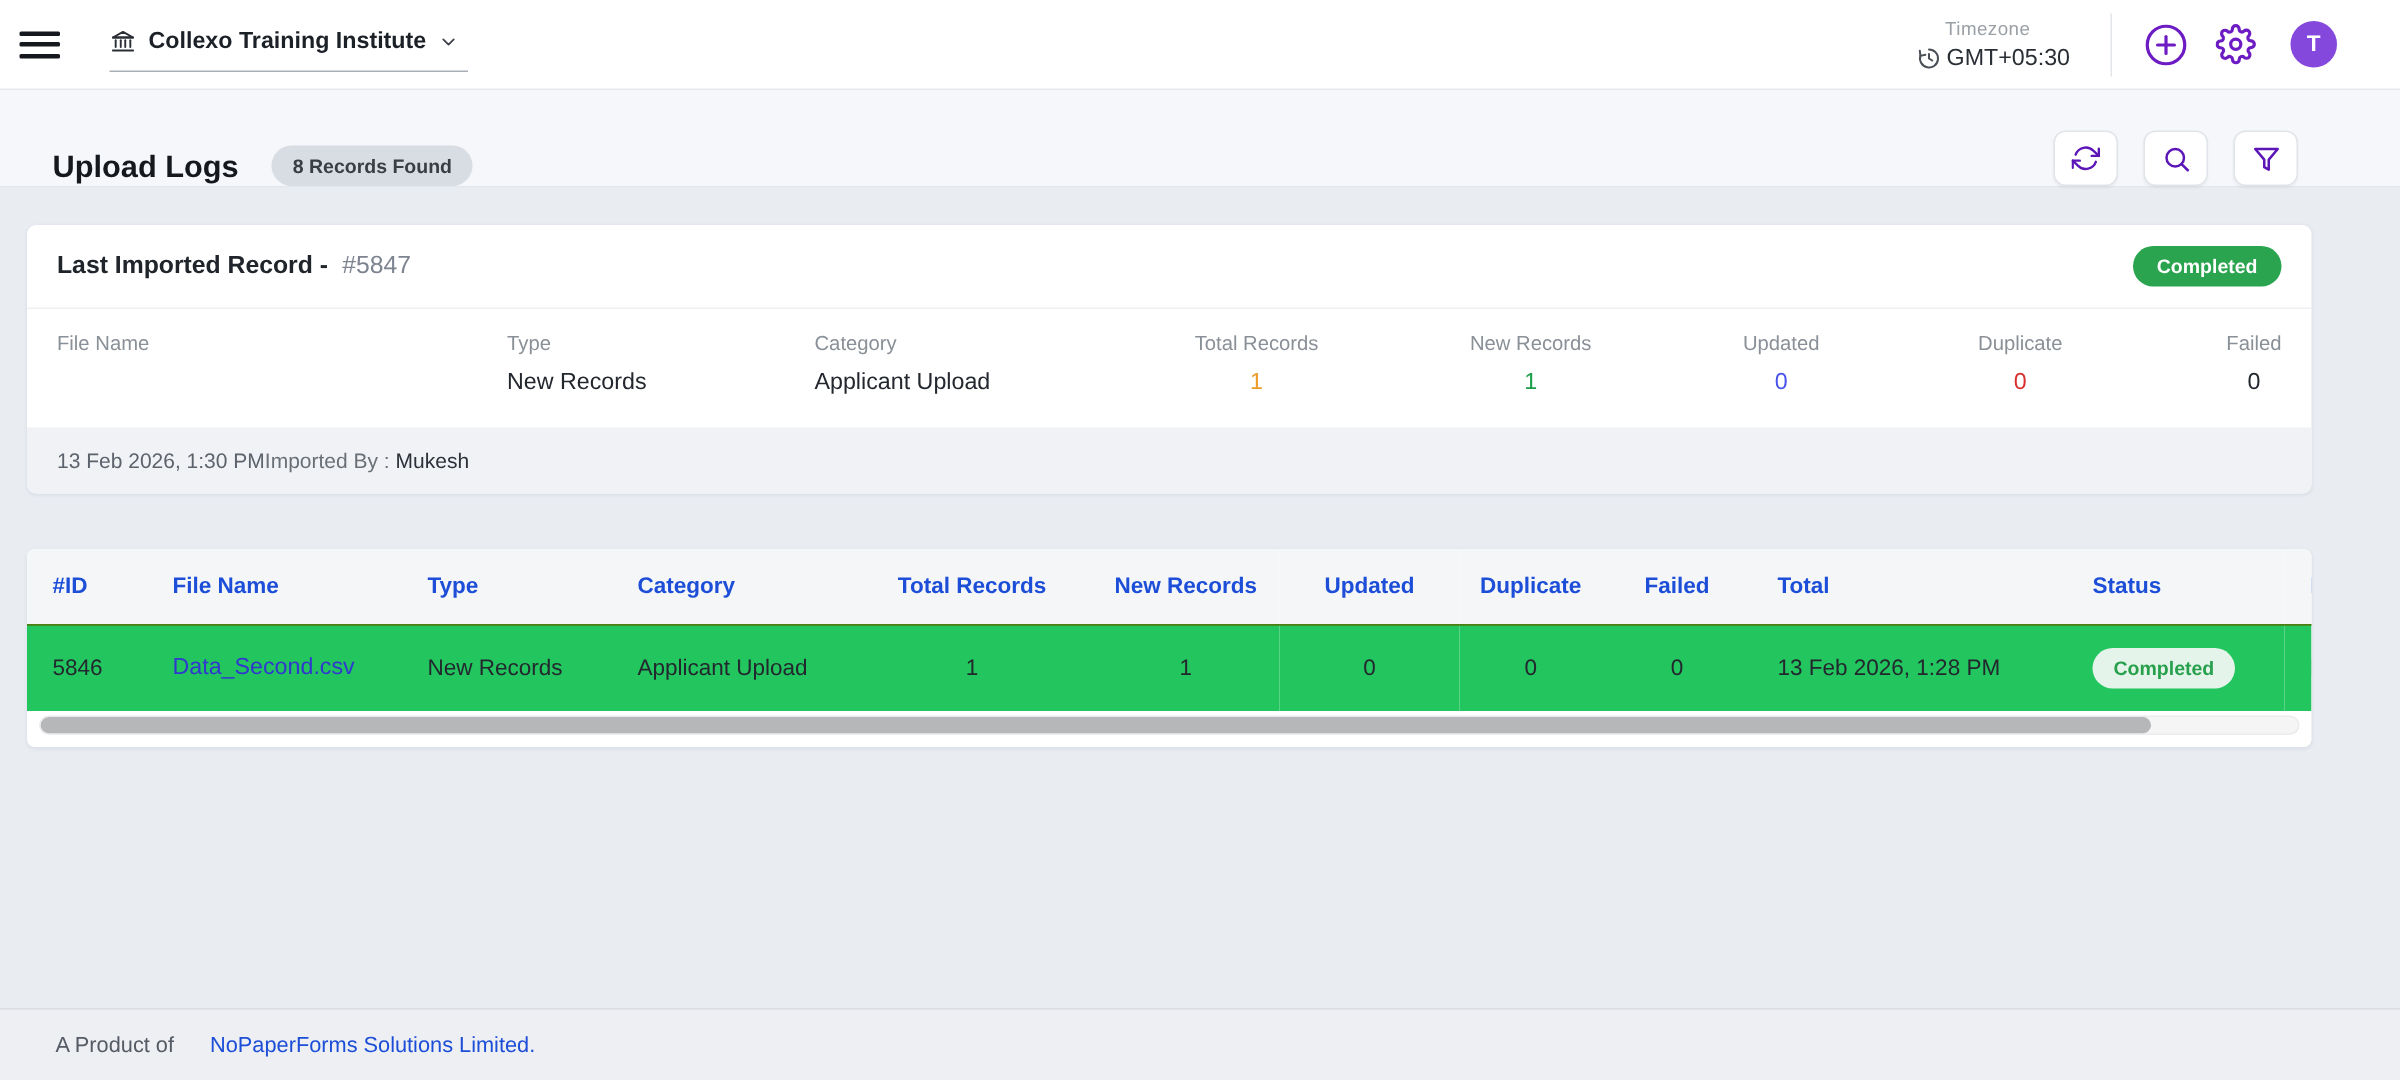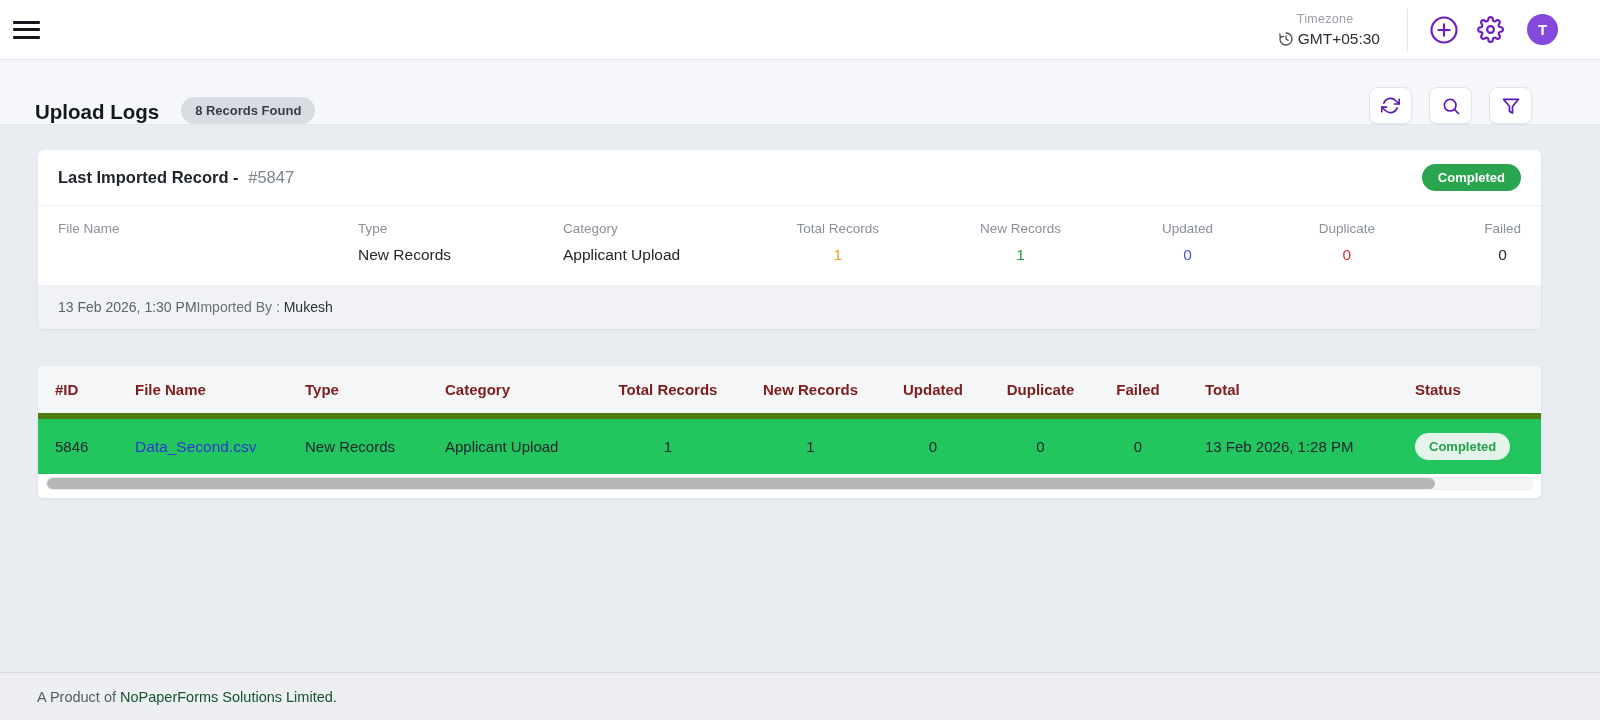--- a/index.html
+++ b/index.html
@@ -46,21 +46,21 @@
     font-size: 13px; font-weight: bold; padding: 6px 14px; border-radius: 14px;
   }
   .hdr-actions { margin-left: auto; display: flex; gap: 17px; }
   .action-btn {
     width: 43px; height: 37px; background: #fff; border: 1px solid #e1e4e9; border-radius: 8px;
     display: flex; align-items: center; justify-content: center; cursor: pointer;
     box-shadow: 0 1px 2px rgba(25,35,60,.05);
   }
 
   
-  .main { padding: 25px 59px 0 38px; }
+  .main { padding: 25px 59px 0 18px; }
 
   .card { background: #fff; border-radius: 6px; box-shadow: 0 1px 3px rgba(20,30,60,.08); }
   .card-head {
     display: flex; align-items: center; justify-content: space-between;
     padding: 14px 20px; border-bottom: 1px solid #edeff2;
   }
   .card-title { font-size: 16.5px; }
   .card-title .t-bold { font-weight: bold; color: #20242b; }
   .card-title .t-id { color: #7d8490; margin-left: 5px; }
   .pill-solid {
@@ -91,57 +91,76 @@
   .imported-by-name { color: #2c313a; }
 
   
   .table-wrap {
     margin-top: 37px; background: #fff; border-radius: 5px;
     box-shadow: 0 1px 3px rgba(20,30,60,.07); overflow: hidden; padding-bottom: 4px;
   }
   .table-scroll { overflow: hidden; width: 100%; }
   table { border-collapse: collapse; table-layout: fixed; width: 1625px; }
   thead th {
-    background: #f4f6f8; height: 50px; font-size: 15px; font-weight: bold; color: #7f1d1d;
-    text-align: left; padding-left: 17px; border-bottom: 6px solid #4d7c0f;
+    background: #f4f6f8; height: 50px; font-size: 15px; font-weight: bold; color: #1d4ed8;
+    text-align: left; padding-left: 17px; border-bottom: 1px solid #4d7c0f;
   }
   tbody td { height: 58px; font-size: 15px; color: #23272e; padding-left: 17px; background: #22c55e; }
   th.num, td.num { text-align: center; padding-left: 0; }
   .pill-light {
     background: #e4f4ea; color: #27a04c; font-size: 13px; font-weight: bold;
     padding: 6px 14px; border-radius: 15px; display: inline-block;
   }
   .hscroll {
     margin: 3px 8px 4px; height: 13px; background: #f5f5f6; border-radius: 7px;
     border: 1px solid #ececee; overflow: hidden; cursor: pointer;
   }
   .hthumb { width: 93.5%; height: 100%; background: #b5b7b9; border-radius: 7px; }
 
   
   .footer {
     position: absolute; bottom: 0; left: 0; right: 0; height: 48px;
     background: #edeff3; border-top: 1px solid #d9dce1;
     display: flex; align-items: center; justify-content: space-between;
     padding: 0 35px 0 37px; font-size: 14.5px; color: #3d434c;
   }
-  .ft-light { color: #555b64; } .ft-dark { color: #14532d; }
+  .ft-light { color: #555b64; } .ft-dark { color: #1d4ed8; margin-left: 20px; }
   .ft-link { color: #8b2bd9; text-decoration: none; cursor: pointer; }
 
   svg { display: block; }
 </style>
 </head>
 <body>
 
 <header class="topbar">
   <div class="hamburger">
     <div class="bar"></div>
     <div class="bar"></div>
     <div class="bar"></div>
   </div>
 
+  <div class="inst-select">
+    <span>
+      <svg width="18" height="18" viewBox="0 0 24 24" fill="none" stroke="#2a2e35" stroke-width="1.7" stroke-linecap="round" stroke-linejoin="round">
+        <path d="M3 8 L12 3 L21 8 Z"></path>
+          <line x1="3" y1="8" x2="21" y2="8"></line>
+        <line x1="5.5" y1="10.5" x2="5.5" y2="16.5"></line>
+          <line x1="10" y1="10.5" x2="10" y2="16.5"></line>
+        <line x1="14" y1="10.5" x2="14" y2="16.5"></line>
+          <line x1="18.5" y1="10.5" x2="18.5" y2="16.5"></line>
+        <line x1="3" y1="19.5" x2="21" y2="19.5"></line>
+      </svg>
+    </span>
+    <span class="inst-name">Collexo Training Institute</span>
+    <span>
+      <svg width="14" height="14" viewBox="0 0 24 24" fill="none" stroke="#3a3f46" stroke-width="2" stroke-linecap="round" stroke-linejoin="round">
+          <polyline points="6 9 12 15 18 9"></polyline>
+        </svg>
+    </span>
+  </div>
 
   <div class="flex-spacer"></div>
 
   <div class="tz-block">
     <span class="tz-label">Timezone</span>
     <span class="tz-value-row">
       <span>
         <svg width="16" height="16" viewBox="0 0 24 24" fill="none" stroke="#4a4f57" stroke-width="2" stroke-linecap="round" stroke-linejoin="round">
           <path d="M12 3 a9 9 0 1 1 -8.6 6.4"></path>
           <polyline points="2.8 4.2 3.4 9.4 8.4 8.2"></polyline>

